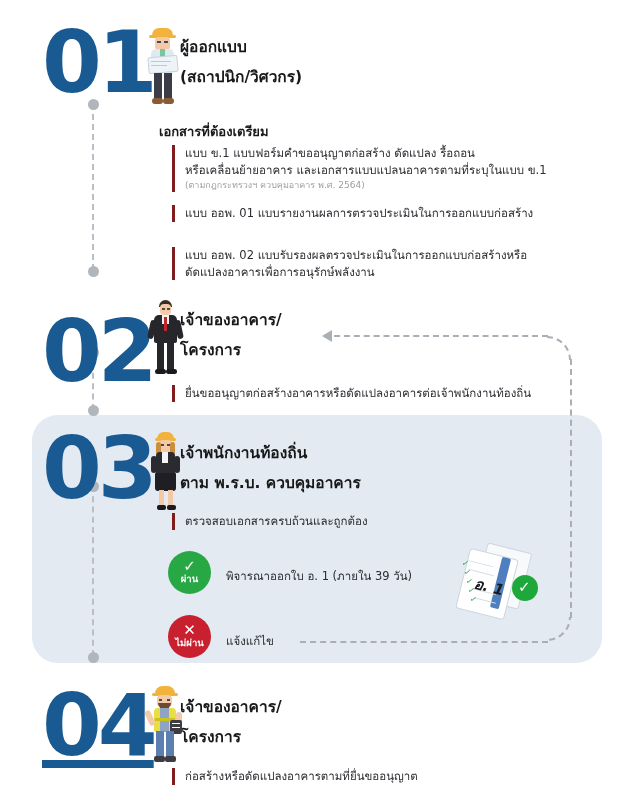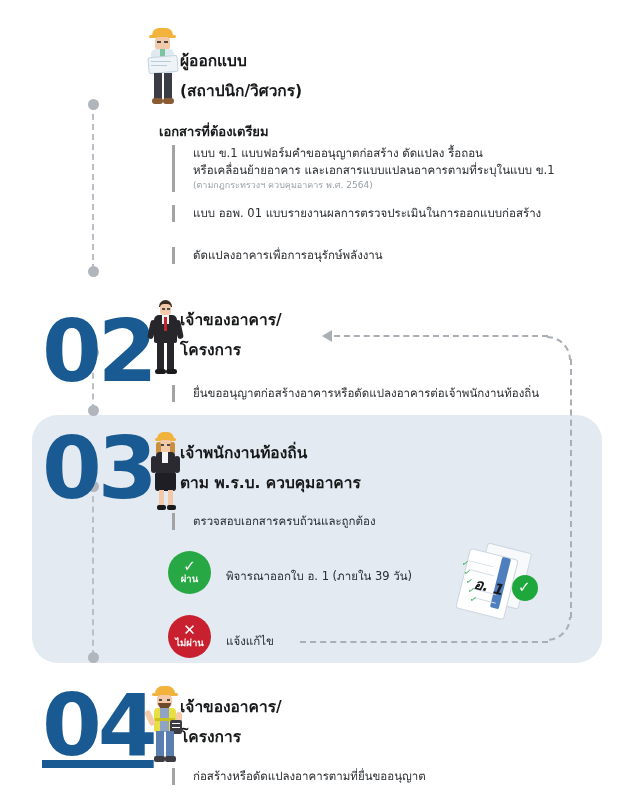--- a/index.html
+++ b/index.html
@@ -42,21 +42,21 @@
   .step{ position:absolute; z-index:5; }
   .big-num{
     position:absolute; font-weight:bold; font-size:86px; line-height:80px;
     color:#1a5a92; letter-spacing:-4px;
     font-family:"DejaVu Sans","Liberation Sans",sans-serif;
   }
   .role{ position:absolute; }
   .role-line{ font-size:15.5px; font-weight:bold; color:#17181a; line-height:30px; white-space:nowrap;}
 
   
-  .detail{ position:absolute; border-left:3px solid #a3a3a3; padding-left:18px; z-index:5;}
+  .detail{ position:absolute; border-left:3px solid #7f1d1d; padding-left:10px; z-index:5;}
   .detail p{ font-size:11.5px; color:#2a2d31; line-height:16.5px; }
   .detail .note{ font-size:9px; color:#9aa0a6; line-height:14px;}
   .sec-title{ position:absolute; font-size:13px; font-weight:bold; color:#17181a; z-index:5;}
 
   
   .badge{ position:absolute; width:43px;height:43px;border-radius:50%;
      display:flex;flex-direction:column;align-items:center;justify-content:center;
      color:#fff; z-index:6;}
   .badge .bi{ font-size:15px; line-height:13px; font-weight:bold;}
   .badge .bl{ font-size:9.5px; font-weight:bold; line-height:12px;}
@@ -89,56 +89,58 @@
 
   <div class="fb fb-h" style="left:300px; top:641px; width:248px;"></div>
   <div class="fb-corner-b" style="left:547px; top:617px;"></div>
   <div class="fb fb-v" style="left:570px; top:359px; height:259px;"></div>
   <div class="fb-corner" style="left:547px; top:336px;"></div>
   <div class="fb fb-h" style="left:334px; top:335px; width:214px;"></div>
   <div class="fb-arrow" style="left:322px; top:330px;"></div>
 
   <div class="step" style="left:0;top:0;width:637px;height:300px;">
 
+    <div class="big-num" style="left:42px; top:22px;">01</div>
 
     <div class="person" style="left:143px; top:28px; width:40px; height:78px;">
       <div class="pp" style="left:9px;top:0;width:21px;height:9px;background:#f2b33d;border-radius:11px 11px 3px 3px;"></div>
       <div class="pp" style="left:6px;top:7px;width:27px;height:3px;background:#f2b33d;border-radius:2px;"></div>
       <div class="pp" style="left:12px;top:9px;width:15px;height:13px;background:#f4c9a8;border-radius:4px;"></div>
       <div class="pp" style="left:14px;top:13px;width:4px;height:2px;background:#4a4a4a;"></div>
       <div class="pp" style="left:21px;top:13px;width:4px;height:2px;background:#4a4a4a;"></div>
       <div class="pp" style="left:8px;top:21px;width:23px;height:24px;background:#dfe9f0;border-radius:5px 5px 2px 2px;"></div>
       <div class="pp" style="left:17px;top:21px;width:5px;height:11px;background:#7cc4a0;"></div>
       <div class="pp" style="left:5px;top:28px;width:30px;height:17px;background:#eef3f7;border:1px solid #c5d3de;border-radius:2px;transform:rotate(-5deg);"></div>
       <div class="pp" style="left:8px;top:33px;width:20px;height:1px;background:#b9c9d6;"></div>
       <div class="pp" style="left:8px;top:37px;width:16px;height:1px;background:#b9c9d6;"></div>
       <div class="pp" style="left:11px;top:45px;width:8px;height:26px;background:#3a3d45;"></div>
       <div class="pp" style="left:21px;top:45px;width:8px;height:26px;background:#3a3d45;"></div>
       <div class="pp" style="left:9px;top:70px;width:11px;height:6px;background:#8a5a33;border-radius:3px;"></div>
       <div class="pp" style="left:20px;top:70px;width:11px;height:6px;background:#8a5a33;border-radius:3px;"></div>
     </div>
 
-    <div class="role" style="left:180px; top:32px;margin-top:14px;">
+    <div class="role" style="left:180px; top:32px;">
       <div class="role-line">ผู้ออกแบบ</div>
       <div class="role-line">(สถาปนิก/วิศวกร)</div>
     </div>
 
     <div class="sec-title" style="left:159px; top:121px;">เอกสารที่ต้องเตรียม</div>
 
     <div class="detail" style="left:172px; top:145px; width:420px;">
       <p>แบบ ข.1 แบบฟอร์มคำขออนุญาตก่อสร้าง ดัดแปลง รื้อถอน</p>
       <p>หรือเคลื่อนย้ายอาคาร และเอกสารแบบแปลนอาคารตามที่ระบุในแบบ ข.1</p>
       <p class="note">(ตามกฎกระทรวงฯ ควบคุมอาคาร พ.ศ. 2564)</p>
     </div>
 
     <div class="detail" style="left:172px; top:205px; width:420px;">
       <p>แบบ ออพ. 01 แบบรายงานผลการตรวจประเมินในการออกแบบก่อสร้าง</p>
     </div>
 
     <div class="detail" style="left:172px; top:247px; width:420px;">
+      <p>แบบ ออพ. 02 แบบรับรองผลตรวจประเมินในการออกแบบก่อสร้างหรือ</p>
       <p>ดัดแปลงอาคารเพื่อการอนุรักษ์พลังงาน</p>
     </div>
   </div>
 
   <div class="step" style="left:0;top:0;width:637px;height:120px;">
     <div class="big-num" style="left:42px; top:311px;">02</div>
 
     <div class="person" style="left:147px; top:300px; width:36px; height:78px;">
       <div class="pp" style="left:12px;top:0;width:13px;height:7px;background:#3b2c21;border-radius:7px 7px 0 0;"></div>
       <div class="pp" style="left:13px;top:4px;width:11px;height:11px;background:#f4c9a8;border-radius:4px;"></div>

